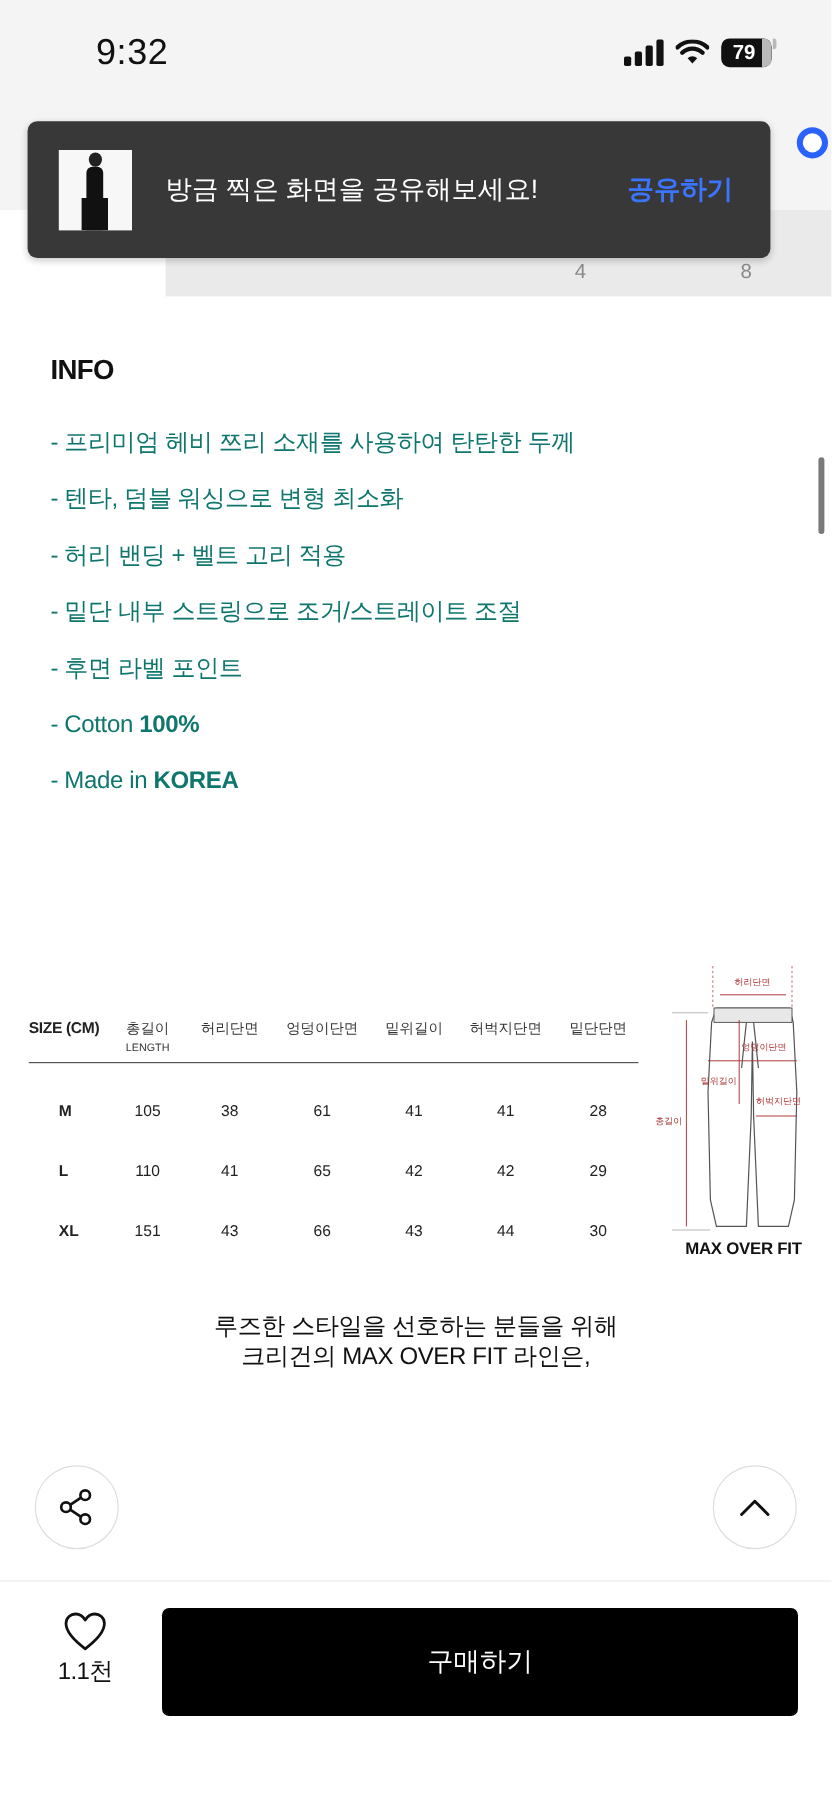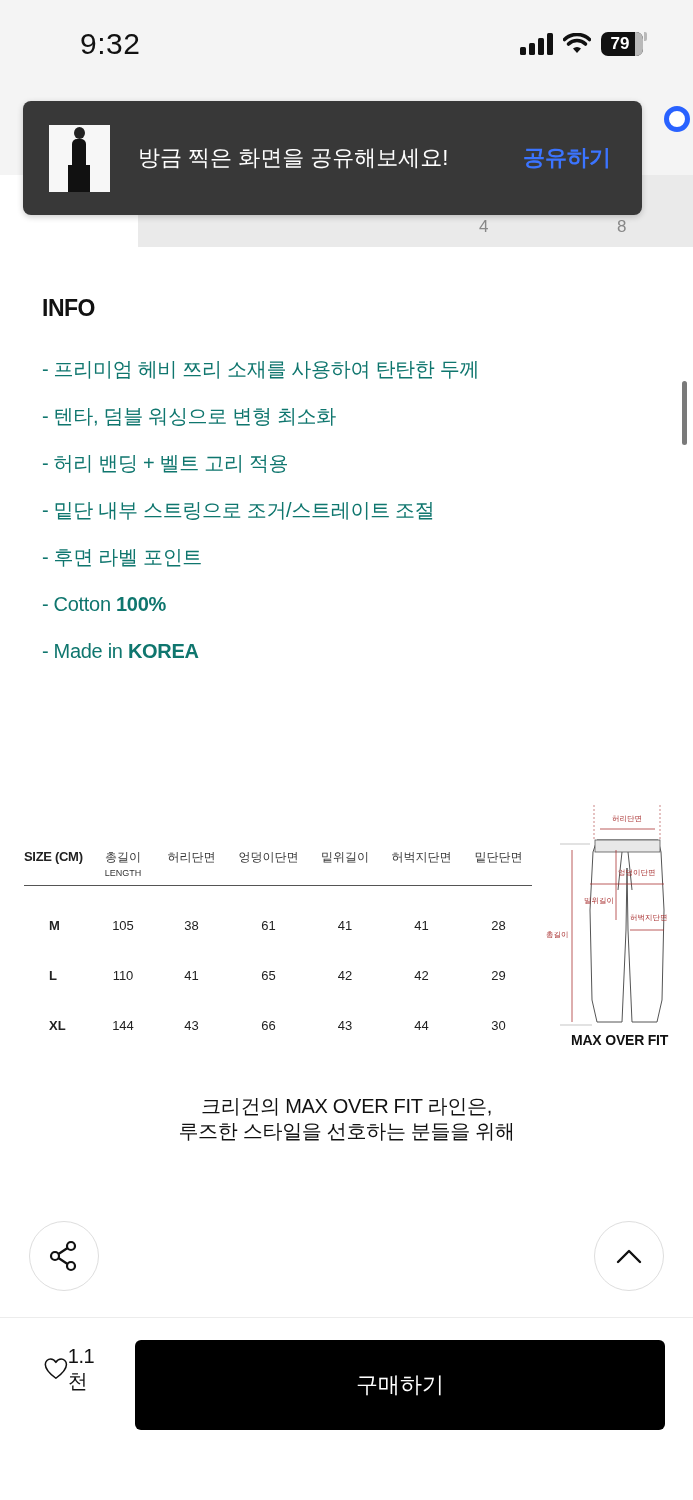--- a/index.html
+++ b/index.html
@@ -71,21 +71,21 @@
     
     .desc { position: absolute; left: 0; top: 1094px; width: 693px; text-align: center; font-size: 20px; line-height: 25px; color: #111; letter-spacing: -0.3px; }
 
     
     .fab { position: absolute; width: 70px; height: 70px; border-radius: 50%; background: #fff; border: 1px solid #dedede; display: flex; align-items: center; justify-content: center; cursor: pointer; }
     .fab-share { left: 29px; top: 1221px; }
     .fab-top { left: 594px; top: 1221px; }
 
     
     .bottom-divider { position: absolute; left: 0; top: 1317px; width: 693px; height: 1px; background: #ececec; }
-    .like { position: absolute; left: 44px; top: 1343px; width: 54px; display: flex; flex-direction: row; align-items: center; cursor: pointer; }
+    .like { position: absolute; left: 44px; top: 1343px; width: 54px; display: flex; flex-direction: column; align-items: center; cursor: pointer; }
     .like-count { font-size: 20px; color: #111; margin-top: 2px; letter-spacing: -0.5px; }
     .buy-button { position: absolute; left: 135px; top: 1340px; width: 530px; height: 90px; background: #000; border-radius: 6px; color: #fff; font-size: 22px; display: flex; align-items: center; justify-content: center; cursor: pointer; border: none; font-family: "Liberation Sans", "DejaVu Sans", sans-serif; }
   </style>
 </head>
 <body>
 
 <div class="status-bar">
   <div class="status-time">9:32</div>
   <div class="status-icons">
     <div class="signal">
@@ -178,21 +178,21 @@
     <div class="cell c0">L</div>
     <div class="cell c1">110</div>
     <div class="cell c2">41</div>
     <div class="cell c3">65</div>
     <div class="cell c4">42</div>
     <div class="cell c5">42</div>
     <div class="cell c6">29</div>
   </div>
   <div class="size-row">
     <div class="cell c0">XL</div>
-    <div class="cell c1">144</div>
+    <div class="cell c1">151</div>
     <div class="cell c2">43</div>
     <div class="cell c3">66</div>
     <div class="cell c4">43</div>
     <div class="cell c5">44</div>
     <div class="cell c6">30</div>
   </div>
 </div>
 
 <div class="diagram">
   <svg width="150" height="230" viewBox="0 0 150 230">
@@ -214,22 +214,22 @@
   </svg>
   <span class="dlabel" style="left:72px;top:14px">허리단면</span>
   <span class="dlabel" style="left:78px;top:68px">엉덩이단면</span>
   <span class="dlabel" style="left:44px;top:96px">밑위길이</span>
   <span class="dlabel" style="left:90px;top:113px">허벅지단면</span>
   <span class="dlabel" style="left:6px;top:130px">총길이</span>
   <div class="diagram-caption">MAX OVER FIT</div>
 </div>
 
 <div class="desc">
+  <div>루즈한 스타일을 선호하는 분들을 위해</div>
   <div>크리건의 MAX OVER FIT 라인은,</div>
-  <div>루즈한 스타일을 선호하는 분들을 위해</div>
 </div>
 
 <div class="fab fab-share">
   <svg width="34" height="34" viewBox="0 0 34 34">
     <circle cx="24" cy="7" r="4" fill="none" stroke="#111" stroke-width="2.2"></circle>
     <circle cx="8" cy="17" r="4" fill="none" stroke="#111" stroke-width="2.2"></circle>
     <circle cx="24" cy="27" r="4" fill="none" stroke="#111" stroke-width="2.2"></circle>
     <line x1="11.5" y1="15" x2="20.5" y2="9" stroke="#111" stroke-width="2.2"></line>
     <line x1="11.5" y1="19" x2="20.5" y2="25" stroke="#111" stroke-width="2.2"></line>
   </svg>

